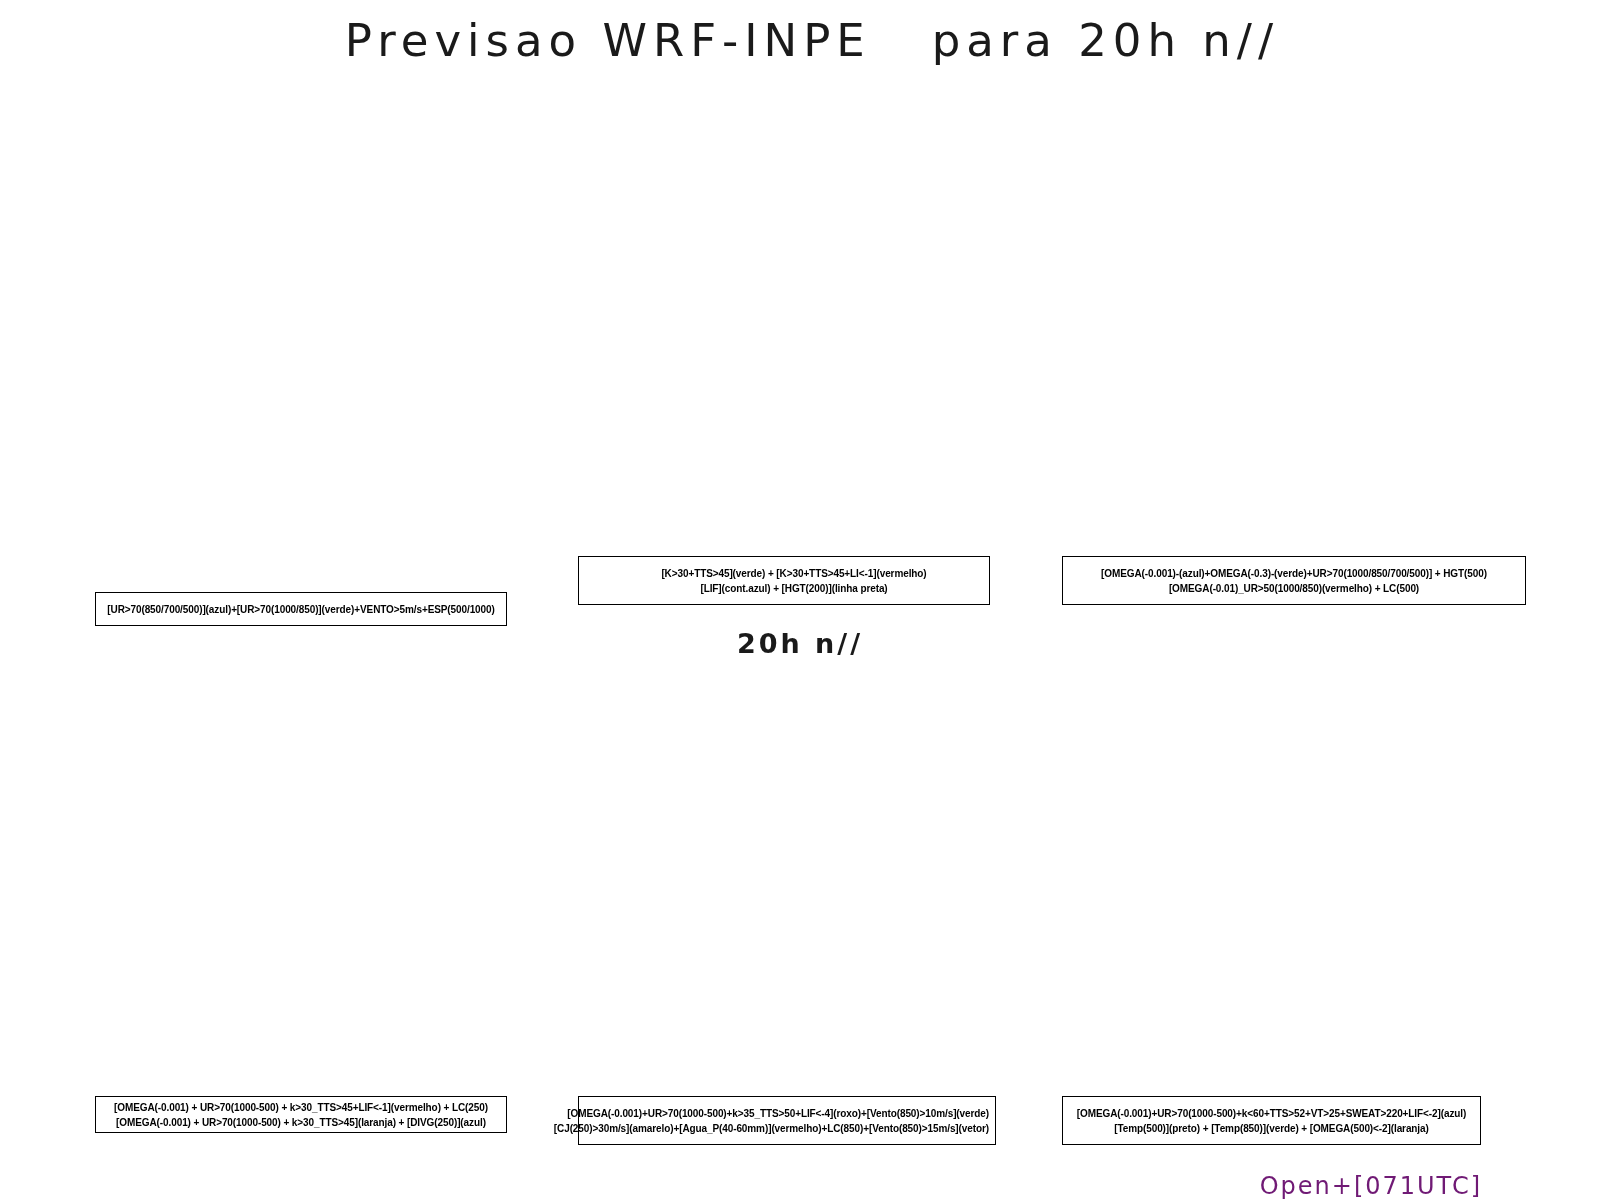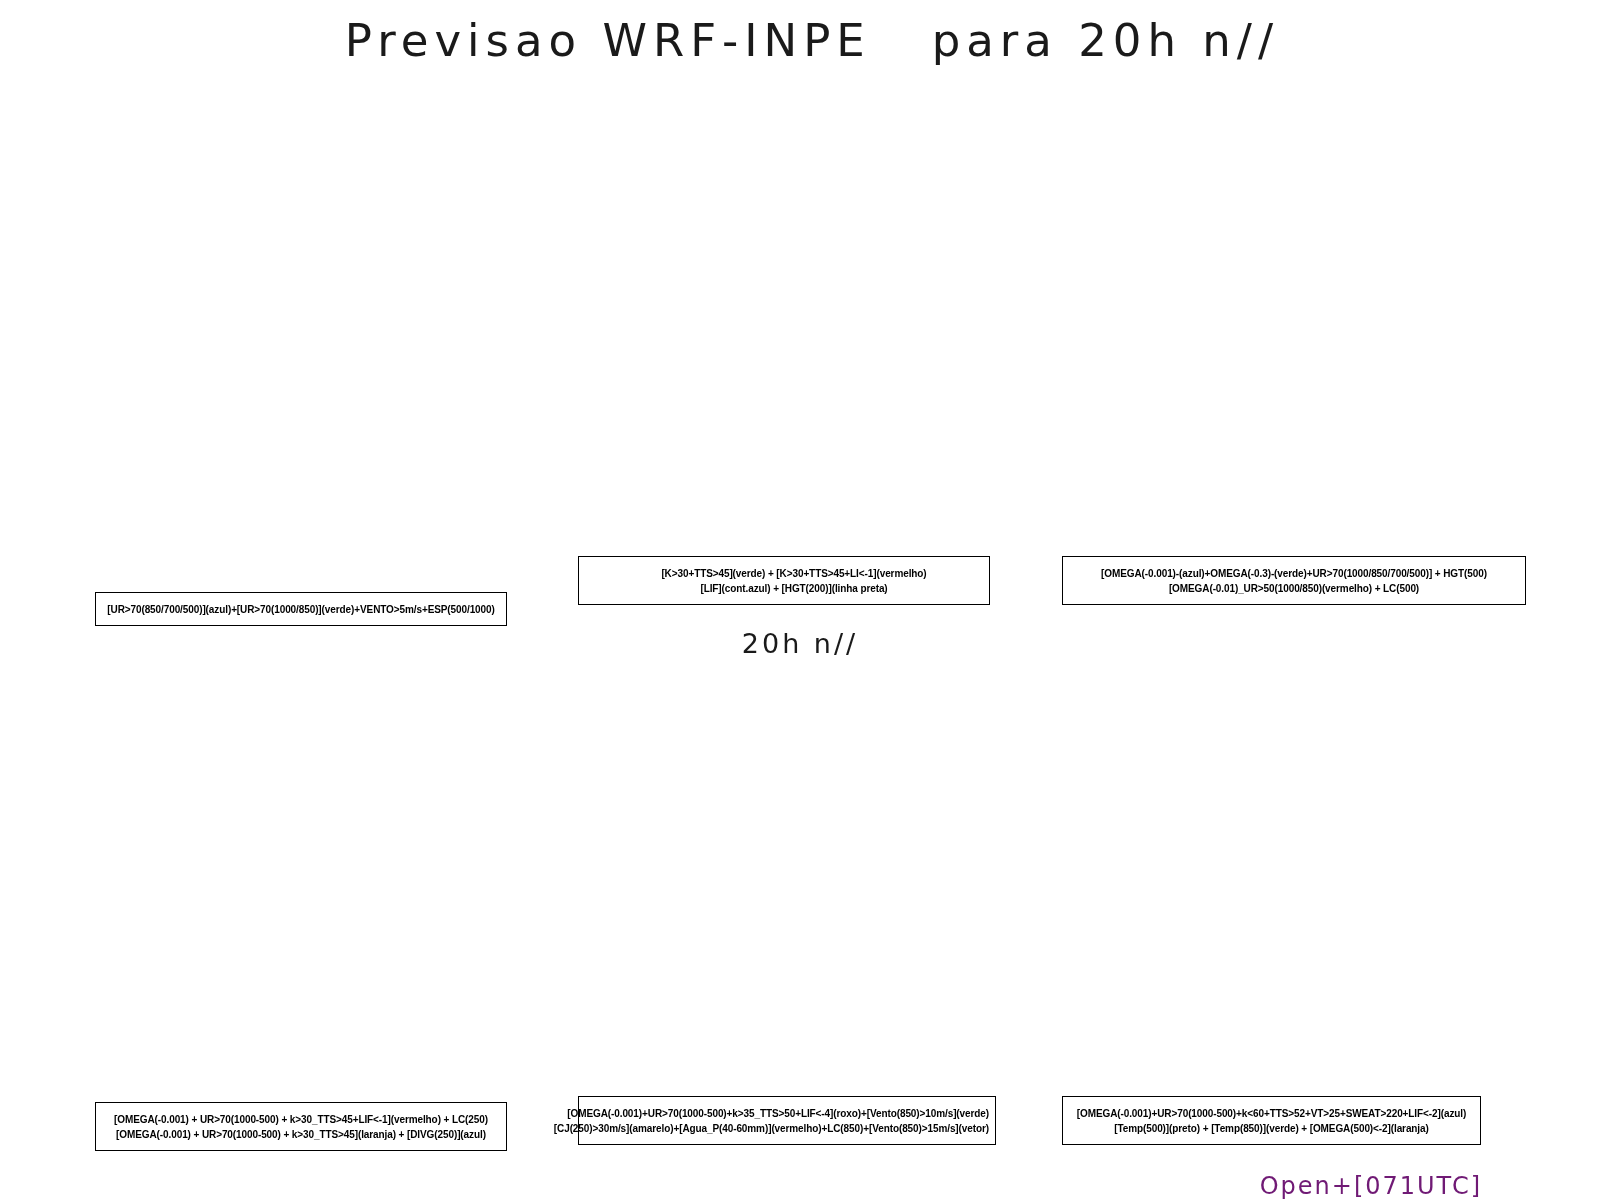--- a/index.html
+++ b/index.html
@@ -34,21 +34,21 @@
 
   
   .mid-subtitle {
     position: absolute;
     left: 0;
     top: 628px;
     width: 1600px;
     text-align: center;
     font-family: "DejaVu Sans", sans-serif;
     font-size: 27px;
-    font-weight: 400;
+    font-weight: 700;
     letter-spacing: 3px;
     color: #1a1a1a;
     white-space: pre;
   }
 
   
   .footer-label {
     position: absolute;
     right: 118px;
     bottom: 0px;
@@ -79,21 +79,21 @@
     color: #000000;
     white-space: nowrap;
     text-align: center;
     letter-spacing: -0.1px;
   }
 
   
   #cap-top-left    { left: 95px;   top: 556px;  width: 412px; height: 34px; margin-top: 36px; }
   #cap-top-center  { left: 578px;  top: 556px;  width: 412px; height: 49px; padding-left: 26px; }
   #cap-top-right   { left: 1062px; top: 556px;  width: 464px; height: 49px; }
-  #cap-bot-left    { left: 95px;   top: 1096px; width: 412px; height: 49px; margin-top: 6px; }
+  #cap-bot-left    { left: 95px;   top: 1096px; width: 412px; height: 37px; }
   #cap-bot-center  { left: 578px;  top: 1096px; width: 418px; height: 49px; align-items: flex-end; }
   #cap-bot-right   { left: 1062px; top: 1096px; width: 419px; height: 49px; }
 
   
   .panel-area {
     position: absolute;
     background: transparent;
   }
 </style>
 </head>

